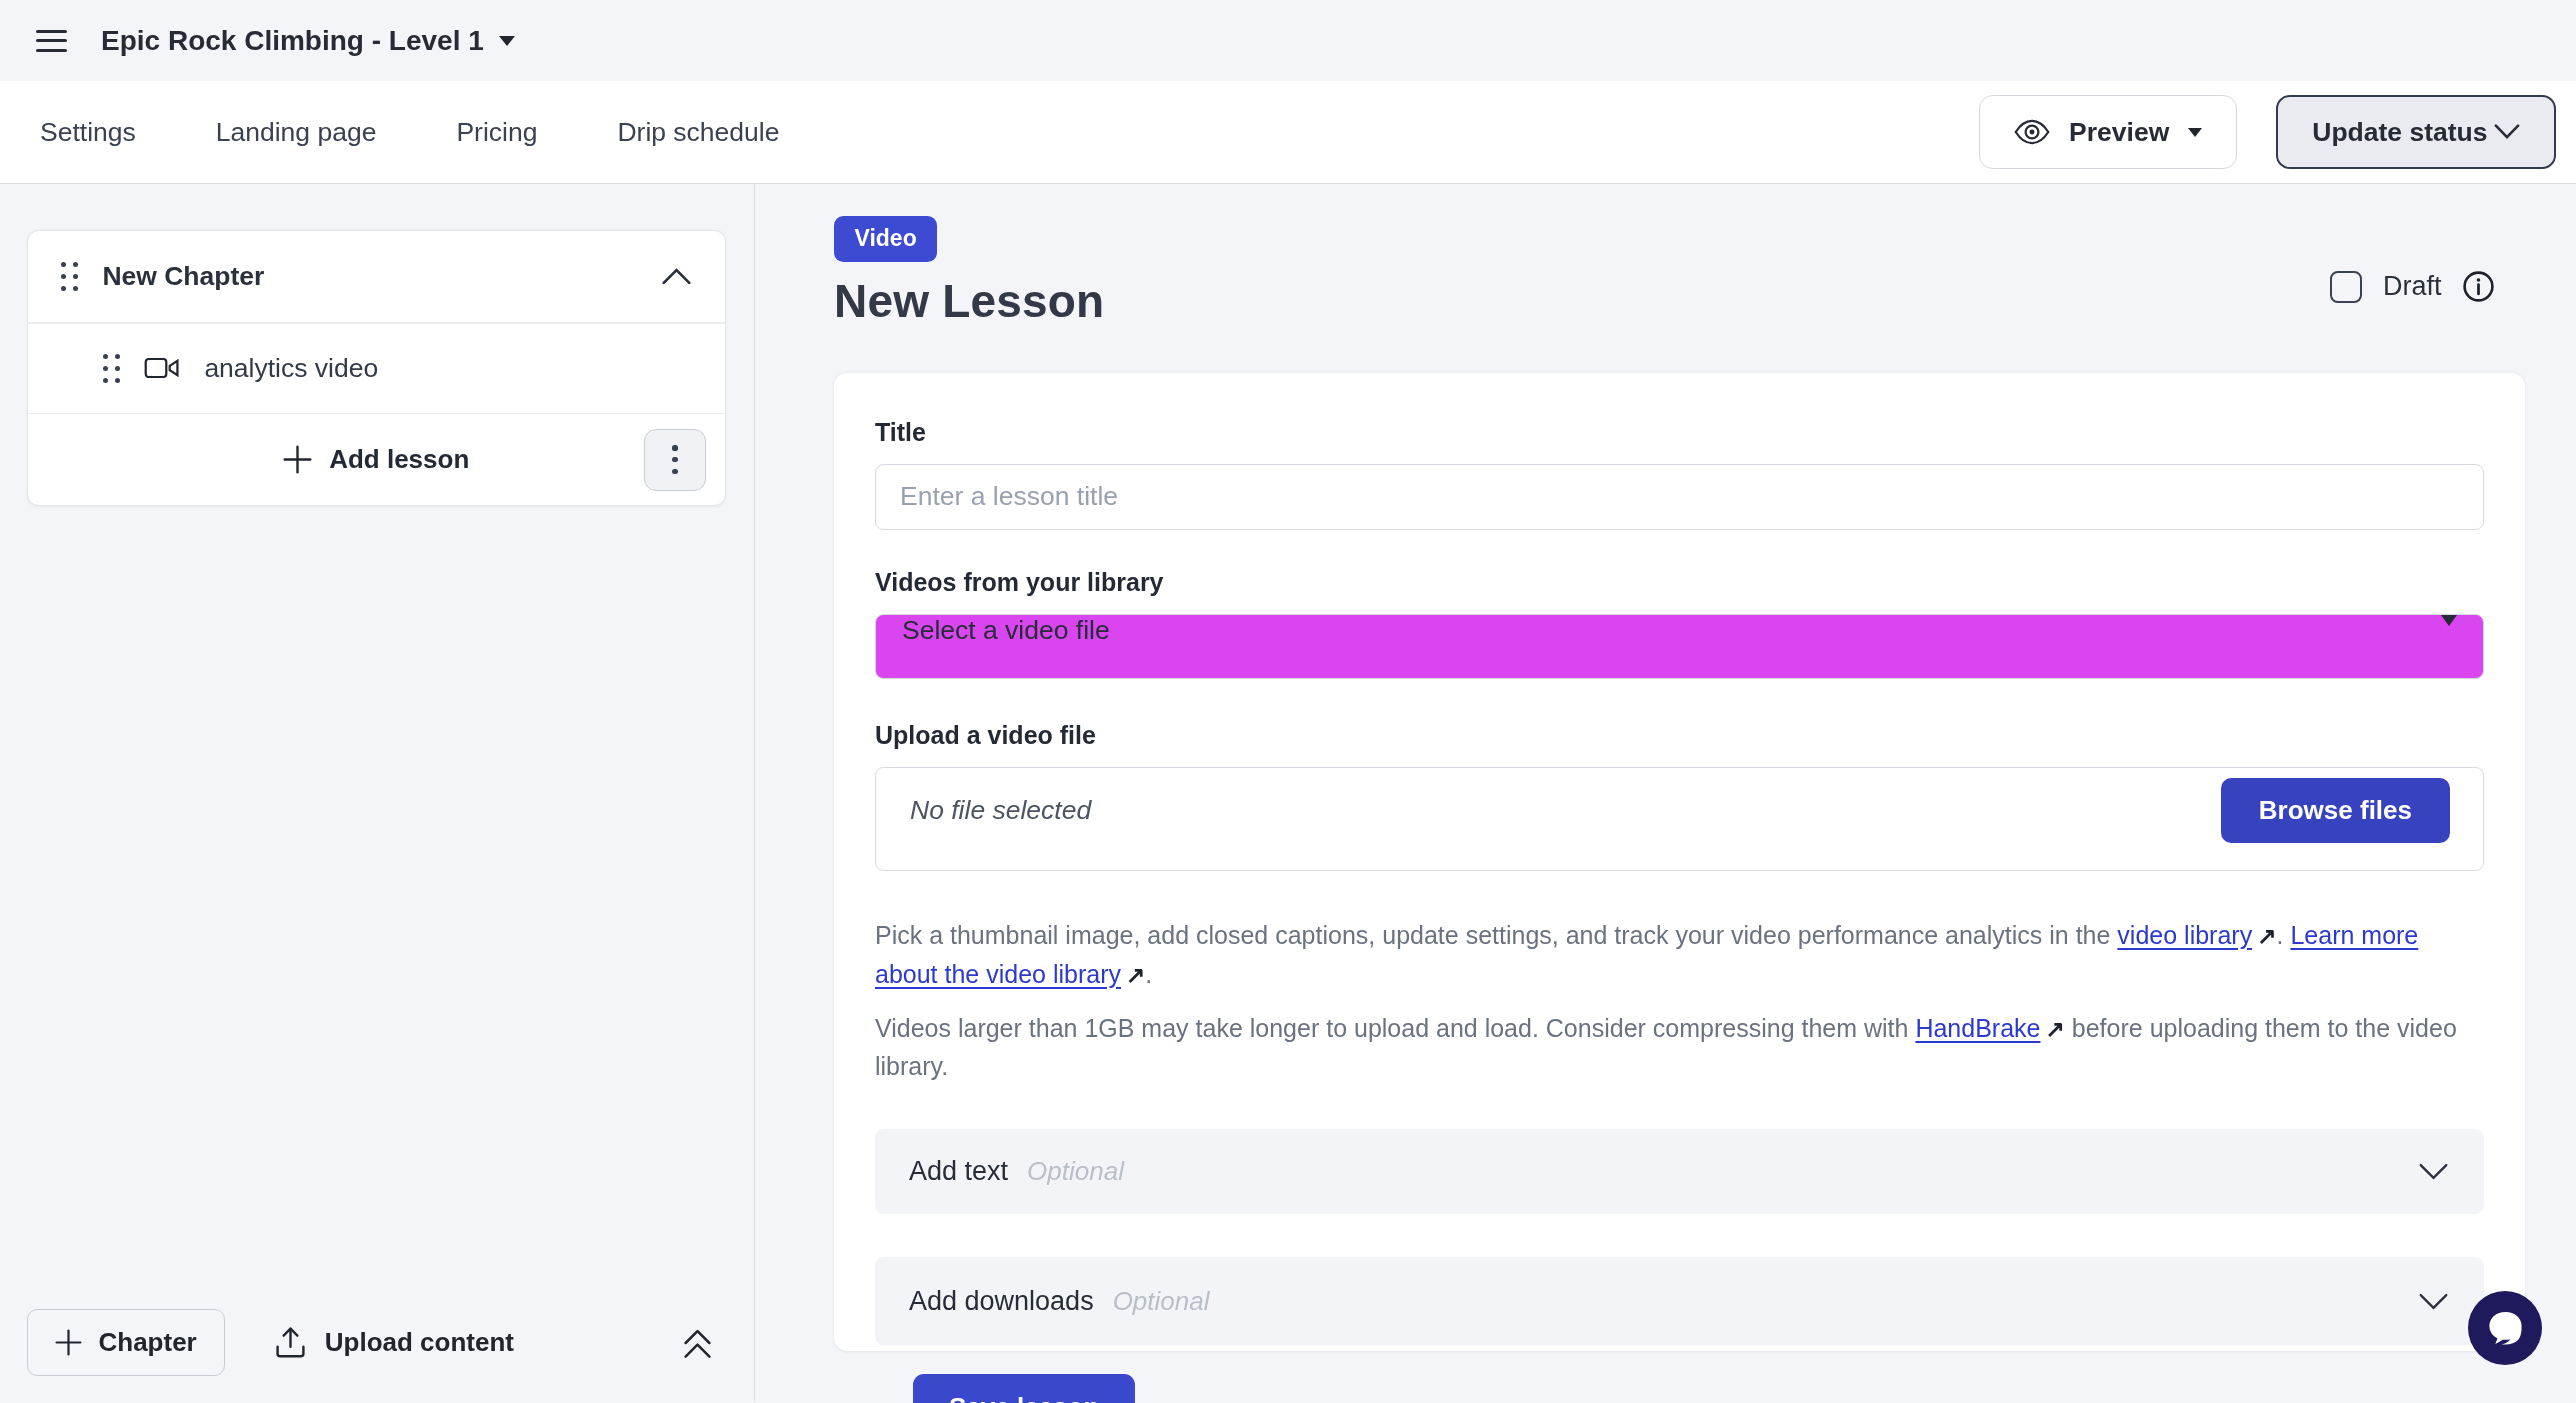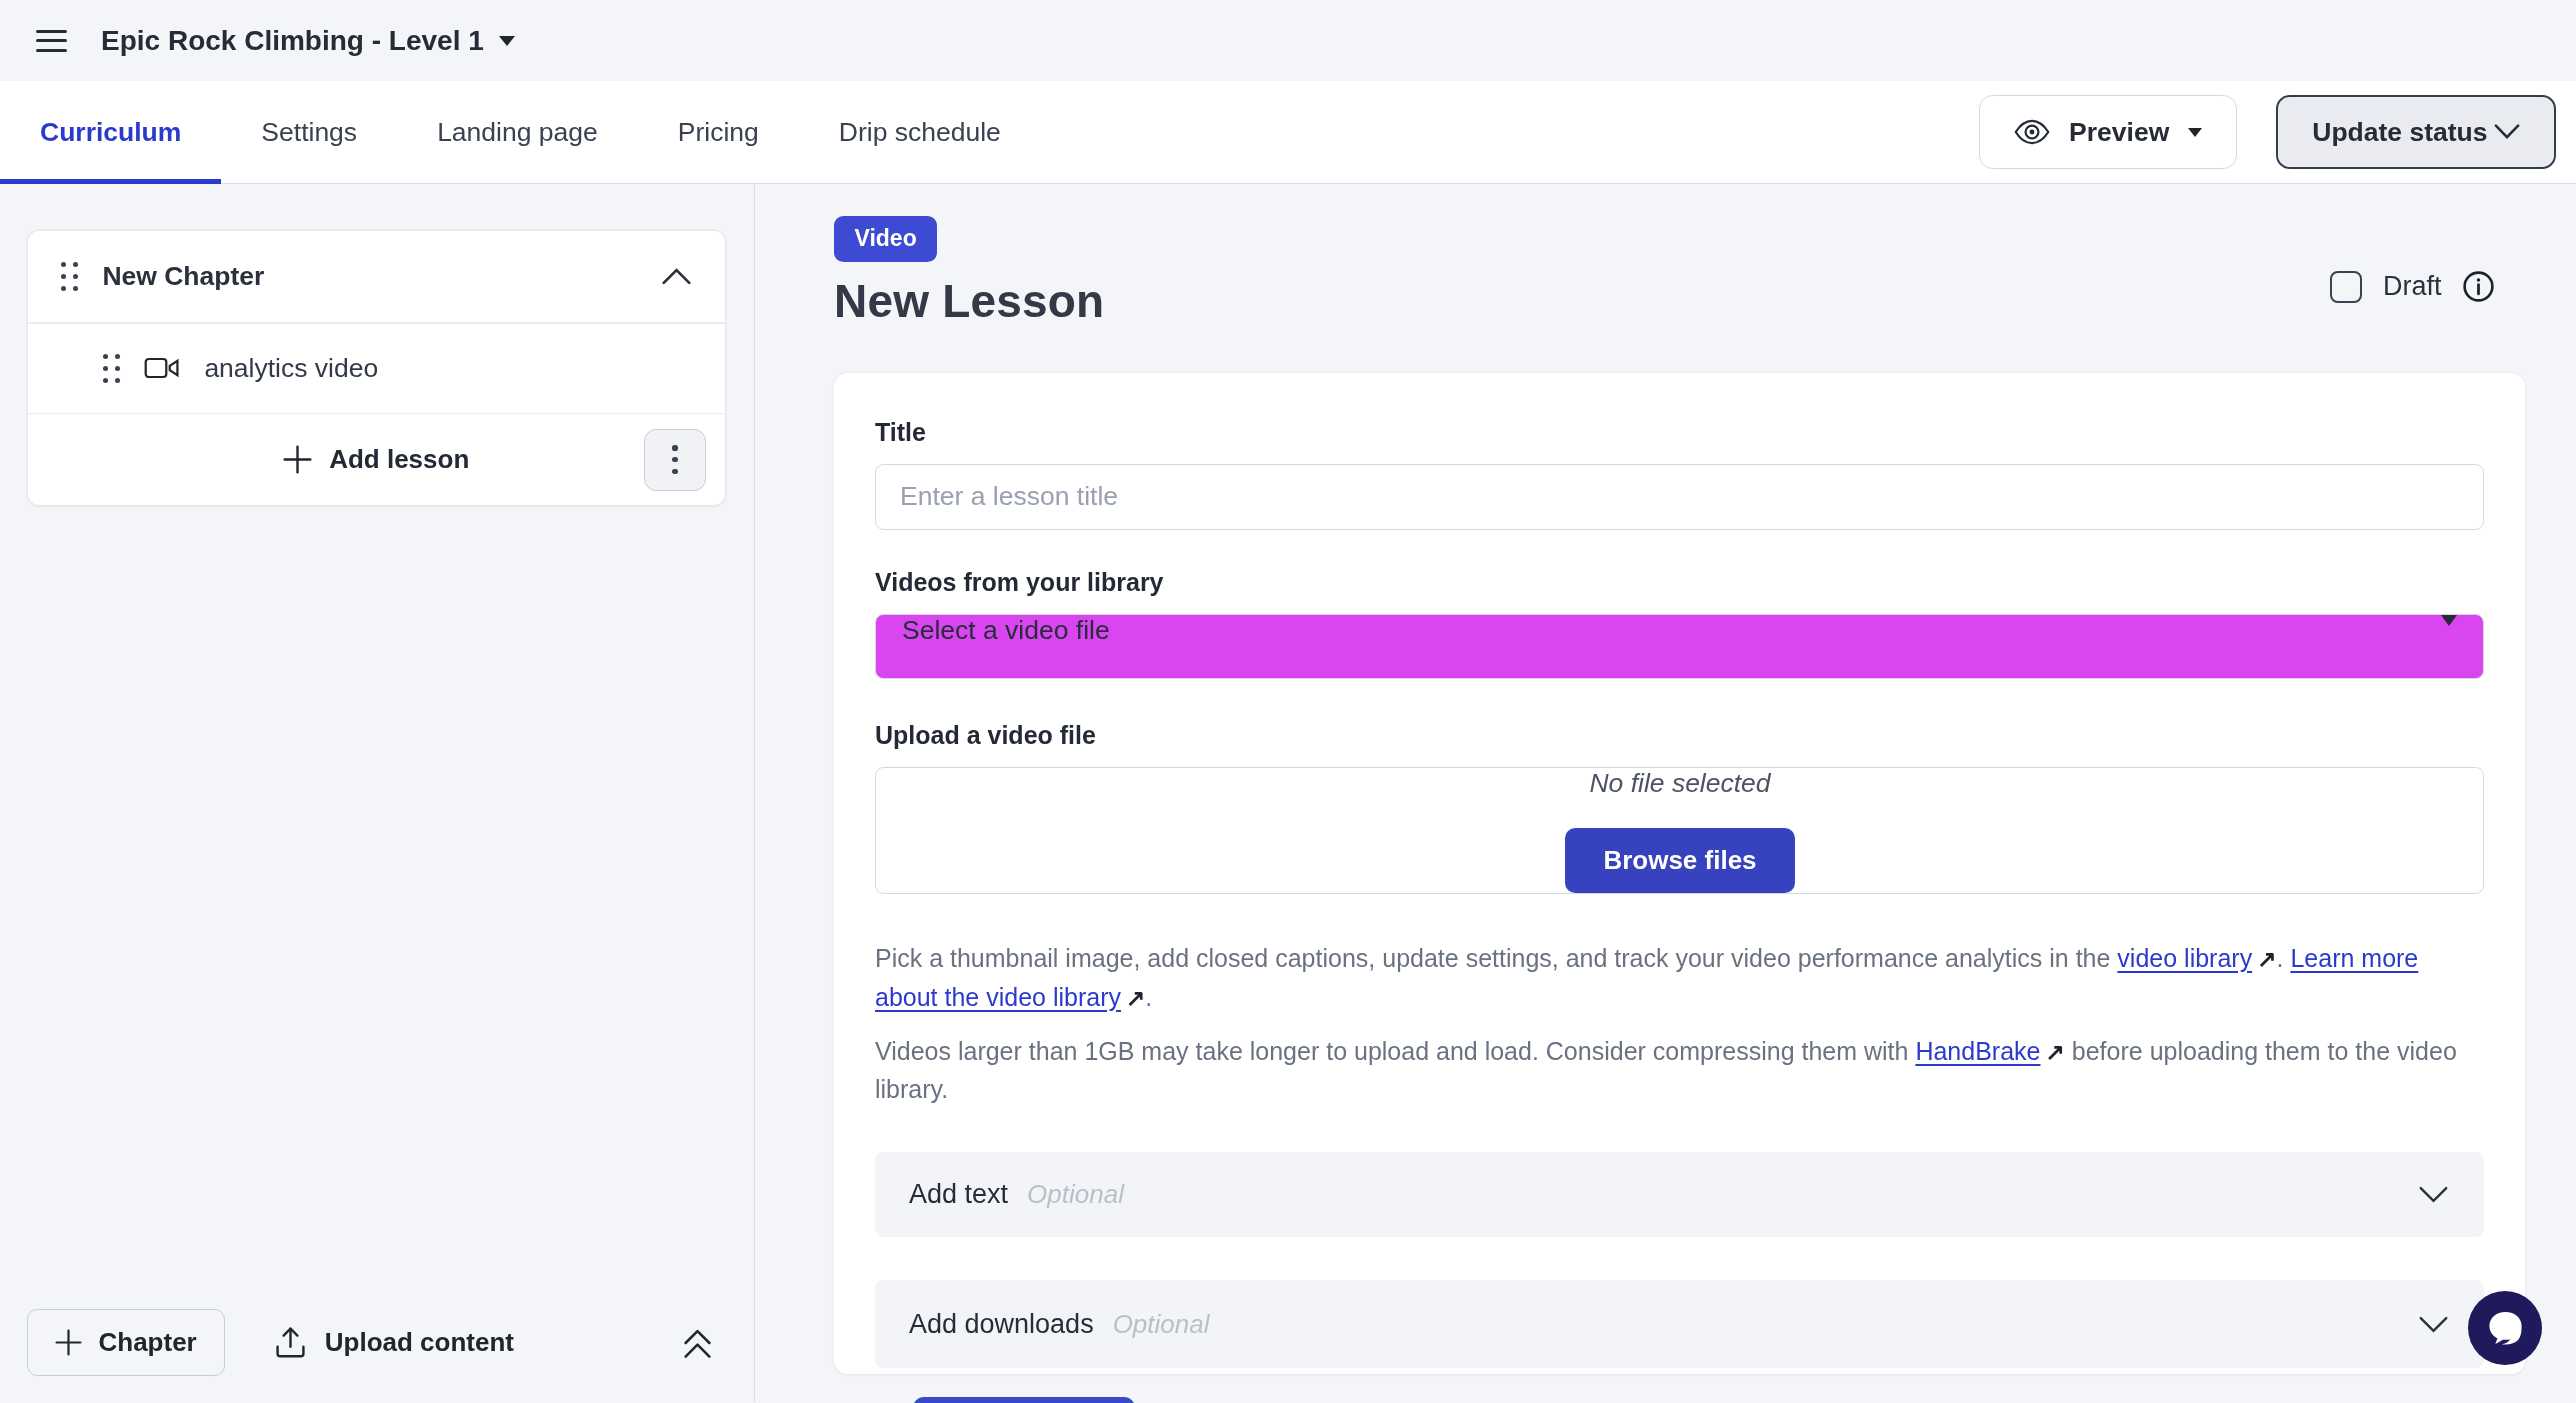--- a/index.html
+++ b/index.html
@@ -100,22 +100,22 @@
   }
   .text-input::placeholder { color:#99a1af; }
   .select-box {
     width:100%; height:65px; border:1.7px solid #d5d8de; border-radius:8.6px; background:#d946ef;
     display:flex; padding:0 26px; font-size:26.5px; color:#262c38; cursor:pointer; position:relative;
   }
   .select-caret { position:absolute; right:26px; width:0; height:0; border-left:8.6px solid transparent; border-right:8.6px solid transparent; border-top:11px solid #262b35; }
   .mt-44 { margin-top:38px; }
   .mt-48 { margin-top:42px; }
   .upload-box {
-    width:100%; height:127px; border:1.7px solid #d5d8de; border-radius:8.6px; background:#fff;
-    display:flex; align-items:center; padding:0 33px 0 34px;flex-direction:column;
+    width:100%; height:104px; border:1.7px solid #d5d8de; border-radius:8.6px; background:#fff;
+    display:flex; align-items:center; padding:0 33px 16px 34px;
   }
   .no-file { font-style:italic; font-size:26.5px; color:#4c5362; flex:1; }
   .btn-browse {
     height:65px; padding:0 38px; background:#3642be; border:none; border-radius:10.3px;
     color:#fff; font-size:26px; font-weight:700; font-family:"Liberation Sans", sans-serif; cursor:pointer;
   }
   .help-p { margin-top:45px; font-size:25px; color:#6a7280; line-height:1.55; max-width:1609px; }
   .help-p + .help-p { margin-top:15.4px; }
   .help-link { color:#2b3acd; text-decoration:underline; text-underline-offset:4.3px; cursor:pointer; }
   .ext-arrow { color:#1d222c; font-size:23px; text-decoration:none; display:inline-block; margin-left:5.1px; font-weight:600; }
@@ -146,21 +146,20 @@
       <span></span>
       <span></span>
     </div>
   <div class="course-title">
     <span>Epic Rock Climbing - Level 1</span>
     <span class="caret-down"></span>
   </div>
 </div>
 
 <div class="tabbar">
-  <div class="tab active">Curriculum</div>
   <div class="tab">Settings</div>
   <div class="tab">Landing page</div>
   <div class="tab">Pricing</div>
   <div class="tab">Drip schedule</div>
   <div class="tabbar-actions">
     <div class="btn-preview">
       <span>
         <svg width="36" height="26" viewBox="0 0 42 30" fill="none" stroke="#262b35" stroke-width="2.6">
           <path d="M2 15 C8 5.5, 14.5 2, 21 2 C27.5 2, 34 5.5, 40 15 C34 24.5, 27.5 28, 21 28 C14.5 28, 8 24.5, 2 15 Z"></path>
           <circle cx="21" cy="15" r="7.5"></circle>

